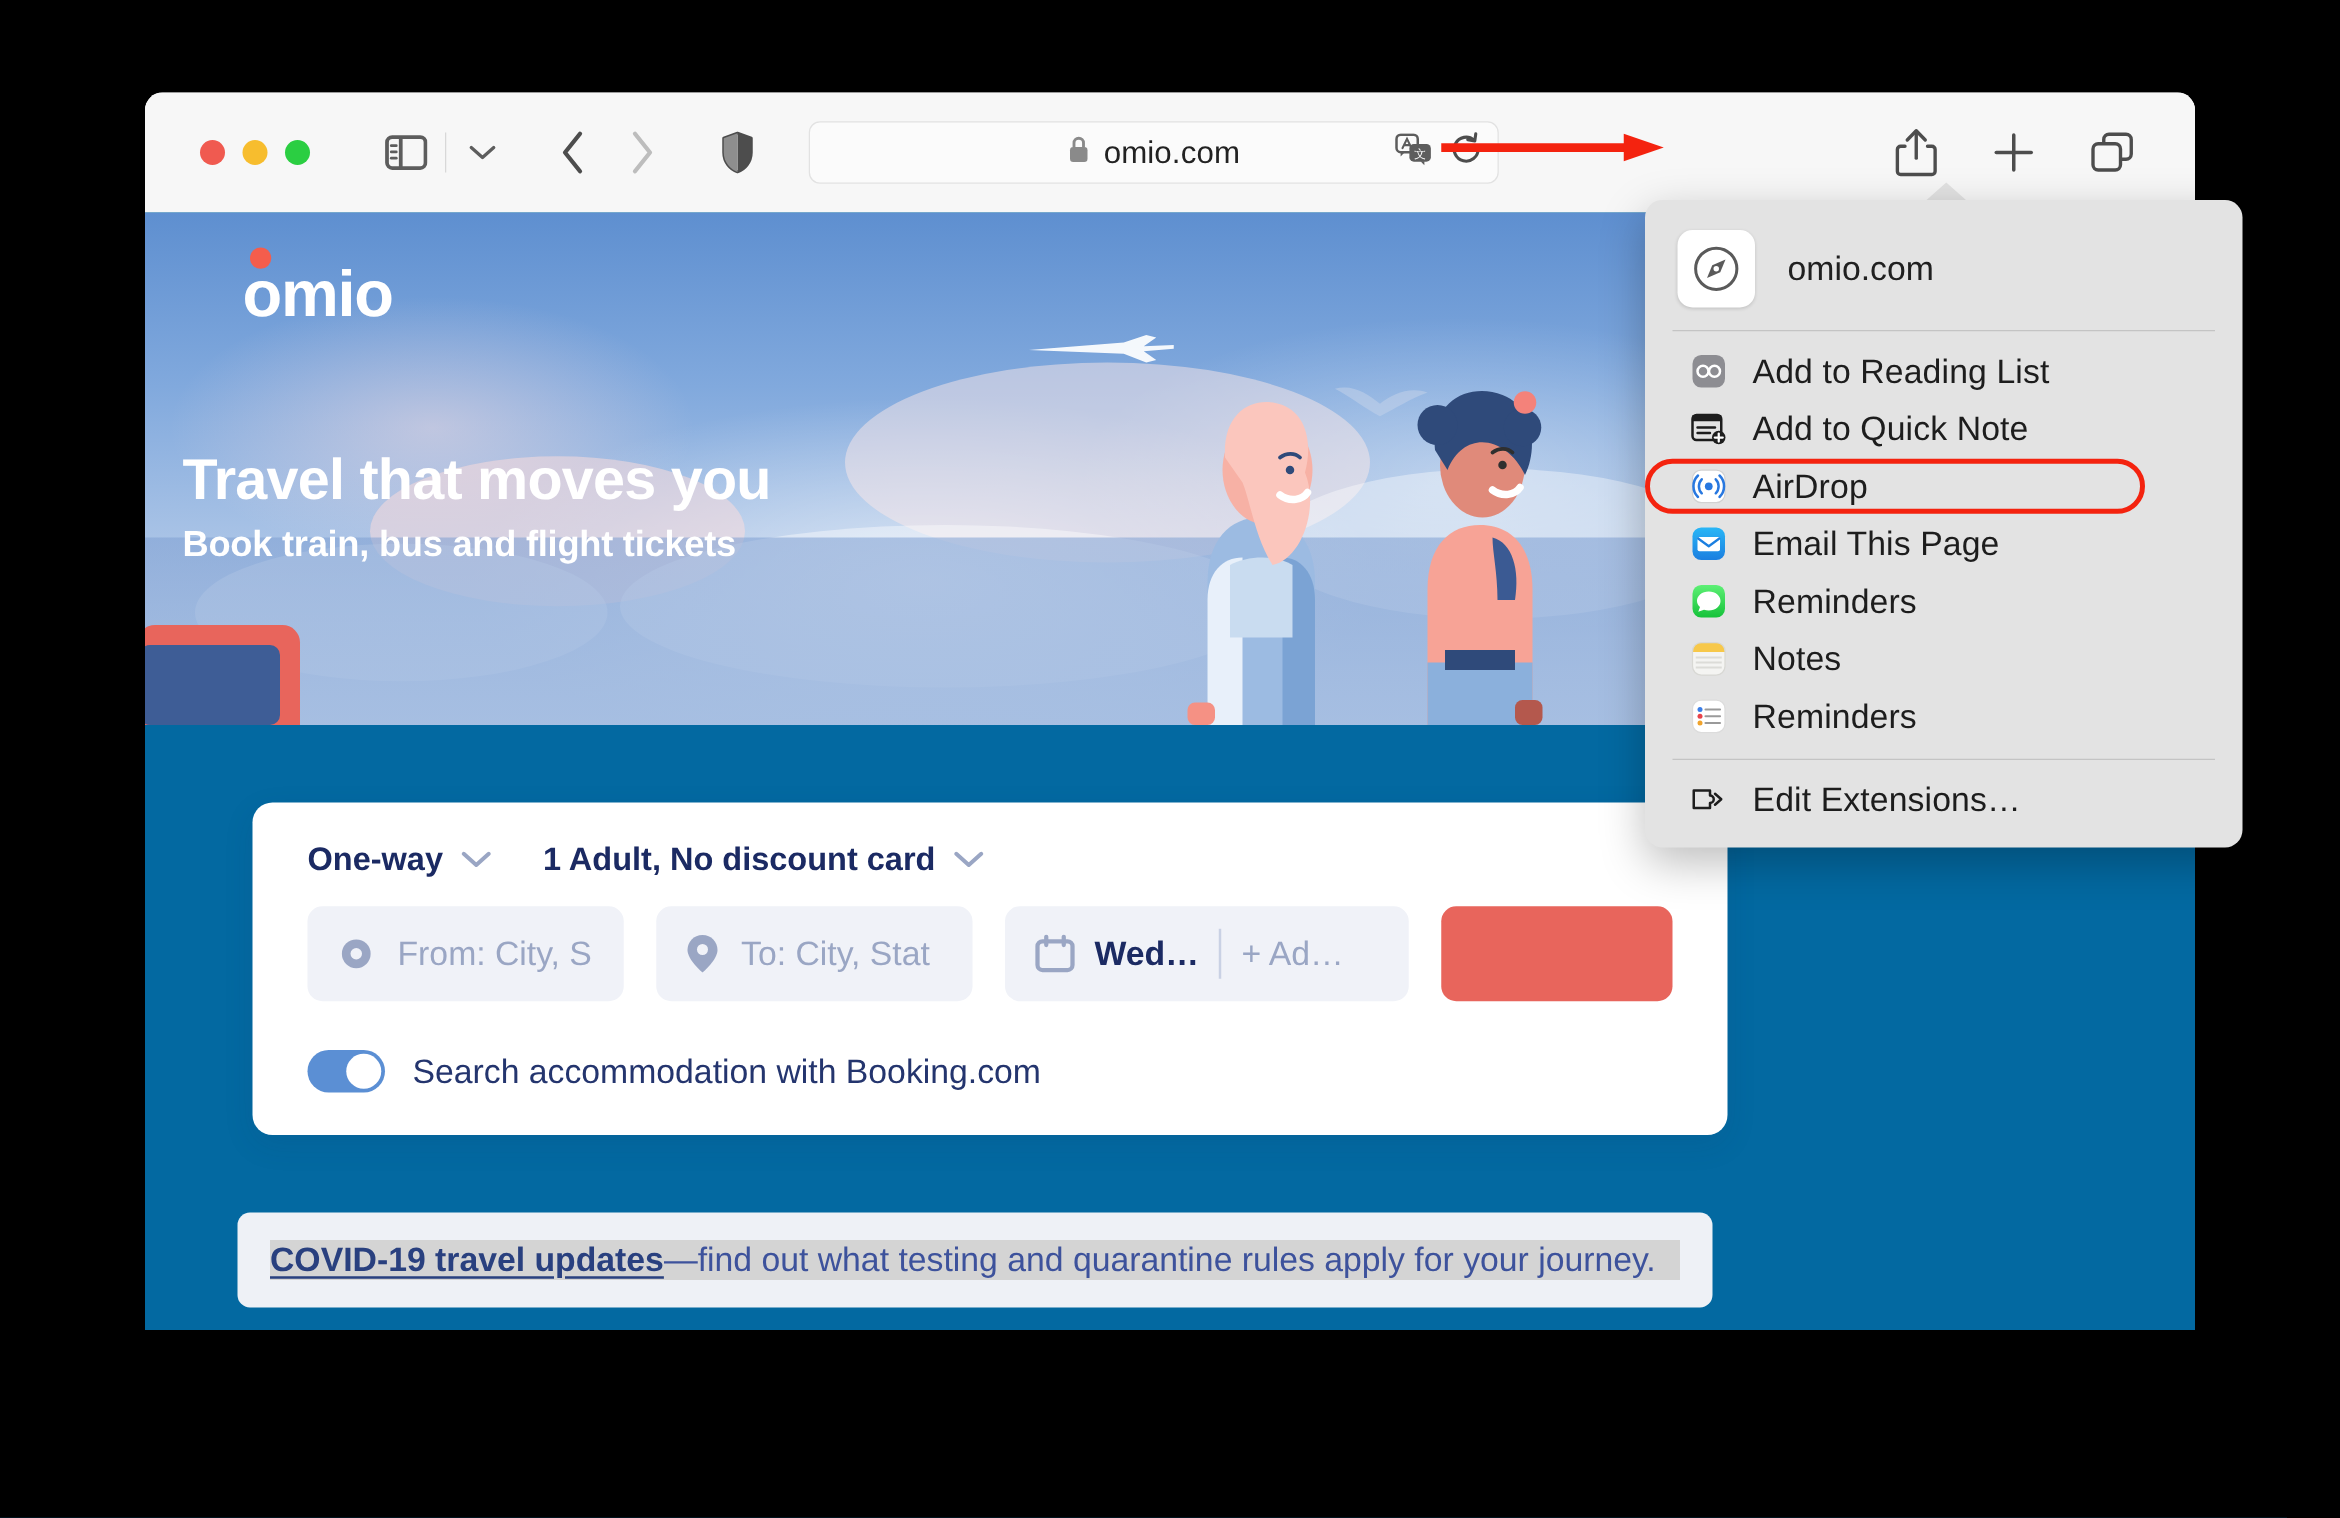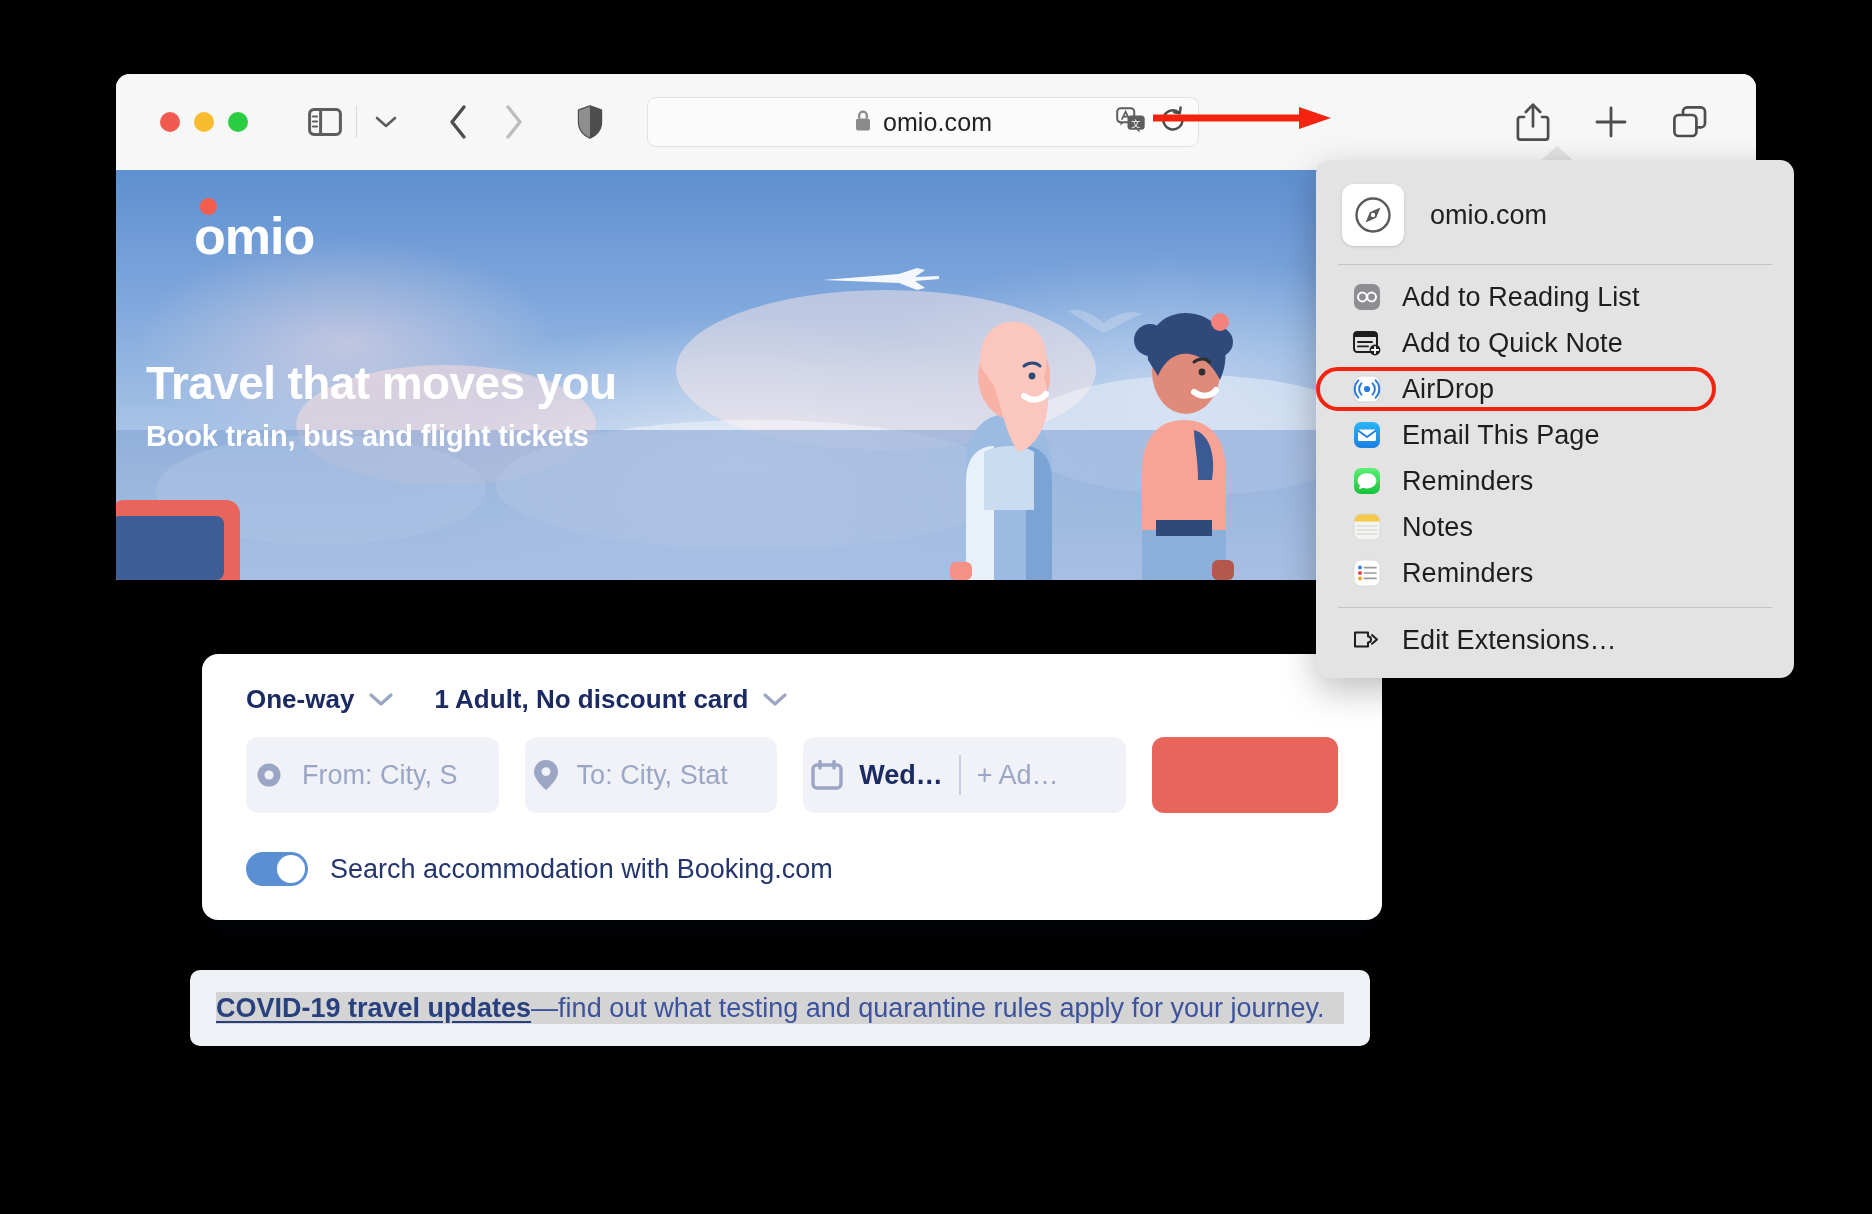--- a/index.html
+++ b/index.html
@@ -70,21 +70,21 @@
 
   
   .red-arrow {
     position: absolute;
     left: 1151px; top: 106px;
     width: 182px; height: 24px;
     pointer-events: none;
   }
 
   
-  .page { position: relative; height: 894px; overflow: hidden; background:#000000; }
+  .page { position: relative; height: 894px; overflow: hidden; background:#0369a1; }
 
   .hero {
     position: relative;
     height: 410px;
     background: linear-gradient(180deg,#5e8fd0 0%, #81a9dd 34%, #a9c3e6 64%, #c9d8ec 100%);
     overflow: hidden;
   }
   .hero-sky-glow{
     position:absolute; left:0; top:0; right:0; bottom:0;
     background:
@@ -142,34 +142,34 @@
     font-size: 46px; font-weight: 800; color:#fff; letter-spacing:-.6px;
     line-height:1.12;
   }
   .hero-h2{
     font-size: 29px; font-weight: 800; color:#fff; letter-spacing:-.2px;
     margin-top:10px;
   }
 
   
   .search-card{
-    position:absolute; left:86px; top:484px; width:1180px;
+    position:absolute; left:86px; top:472px; width:1180px;
     background:#fff; border-radius:16px;
     box-shadow: 0 8px 24px rgba(30,48,90,.10);
     padding: 30px 44px 34px 44px;
   }
   .sc-top{ display:flex; align-items:center; gap:40px; }
   .sc-select{
     display:flex; align-items:center; gap:14px;
     font-size:26px; font-weight:700; color:#1b2a63;
   }
   .sc-fields{ display:flex; align-items:center; gap:26px; margin-top:22px; }
   .field{
     height:76px; background:#f0f2f8; border-radius:12px;
-    display:flex; align-items:center; gap:18px; padding:0 8px;
+    display:flex; align-items:center; gap:18px; padding:0 24px;
     overflow:hidden;
   }
   .f-from{ width:258px; }
   .f-to{ width:258px; }
   .f-date{ width:330px; gap:16px; }
   .fld-ph{
     font-size:27px; color:#9aa6c4; white-space:nowrap;
   }
   .fld-val{
     font-size:27px; color:#1b2a63; font-weight:600; white-space:nowrap;

